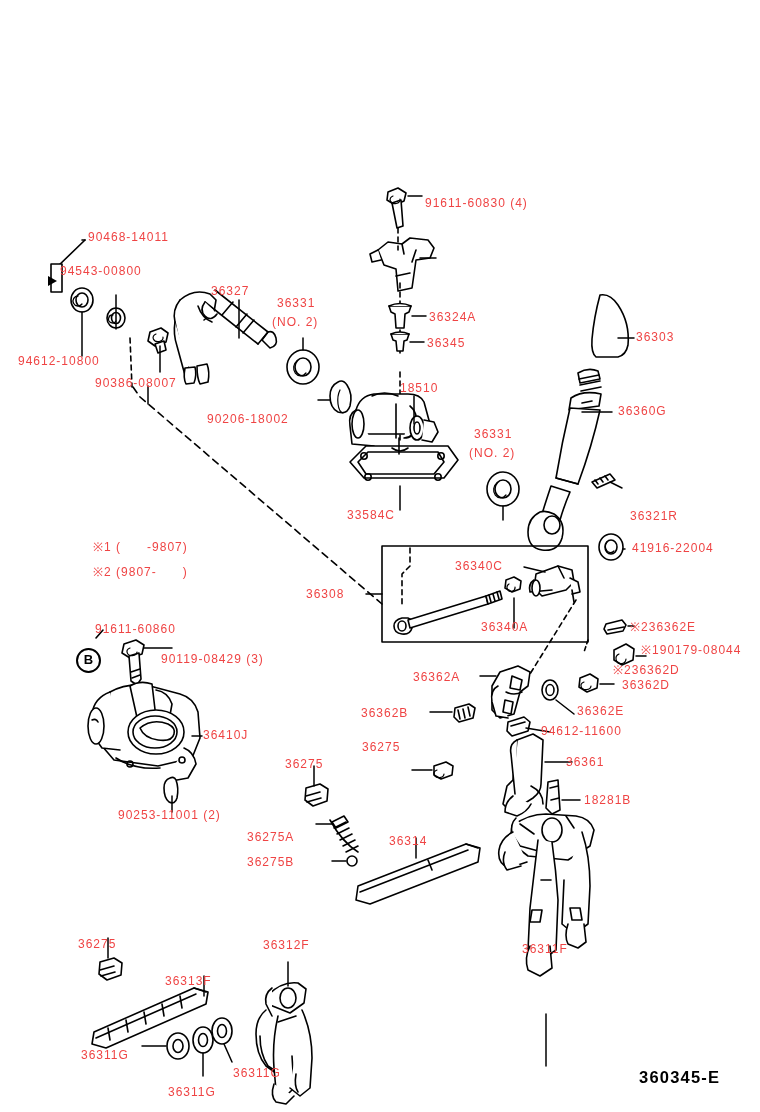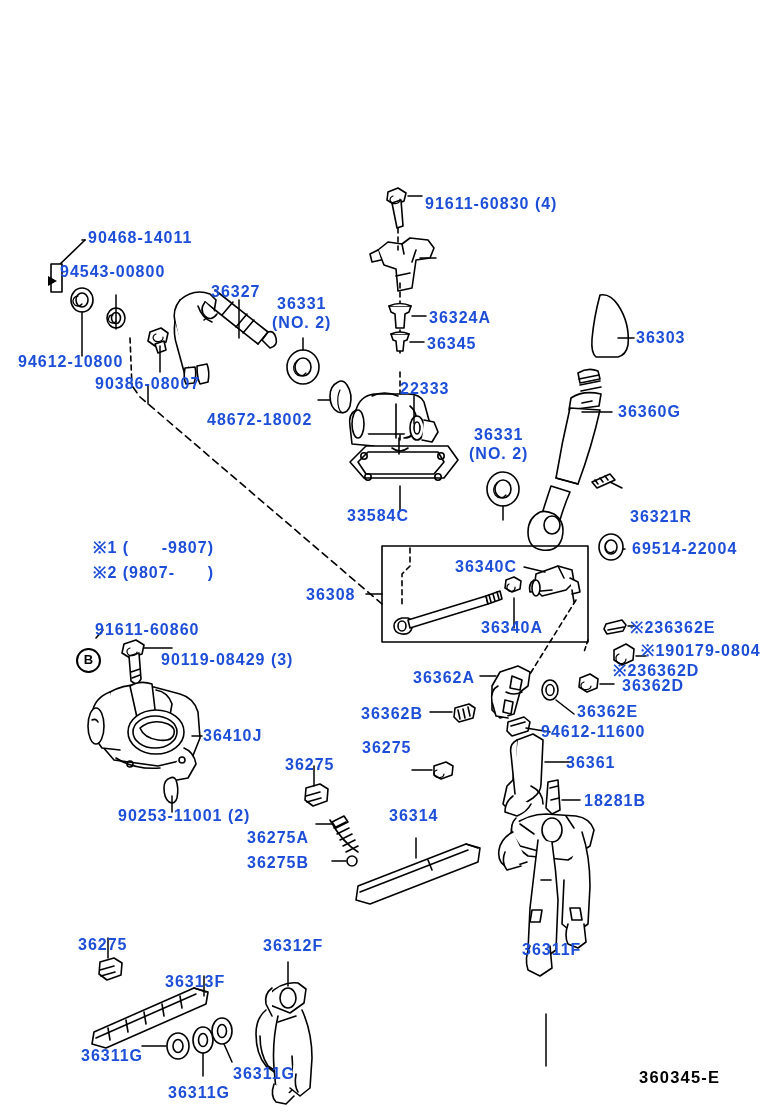--- a/index.html
+++ b/index.html
@@ -7,26 +7,26 @@
   body{font-family:"Liberation Sans", sans-serif;}
   #sheet{
     position:relative;
     width:760px;height:1112px;
     background:#ffffff;
     overflow:hidden;
   }
   .lbl{
     position:absolute;
     font-family:"Liberation Sans", sans-serif;
-    font-size:16px;
+    font-size:12px;
     letter-spacing:1.0px;
-    color:#1d4ed8;
+    color:#ef4444;
     white-space:pre;
     line-height:19px;
-    font-weight:700;
+    font-weight:400;
   }
   .lbl.two{line-height:20px;}
   .figno{
     position:absolute;
     font-size:16.5px;letter-spacing:1.2px;font-weight:600;
   }
   svg.art{position:absolute;left:0;top:0;width:760px;height:1112px;}
   .circmark{
     position:absolute;
     width:21px;height:21px;border:2px solid #000;border-radius:50%;
@@ -440,34 +440,34 @@
     </g>
   </svg>
 
   <div class="lbl" style="left:88px;top:228px">90468-14011</div>
   <div class="lbl" style="left:60px;top:262px">94543-00800</div>
   <div class="lbl" style="left:18px;top:352px">94612-10800</div>
   <div class="lbl" style="left:95px;top:374px">90386-08007</div>
   <div class="lbl" style="left:211px;top:282px">36327</div>
   <div class="lbl" style="left:277px;top:294px">36331</div>
   <div class="lbl" style="left:272px;top:313px">(NO. 2)</div>
-  <div class="lbl" style="left:207px;top:410px">48672-18002</div>
+  <div class="lbl" style="left:207px;top:410px">90206-18002</div>
 
   <div class="lbl" style="left:425px;top:194px">91611-60830 (4)</div>
   <div class="lbl" style="left:429px;top:308px">36324A</div>
   <div class="lbl" style="left:427px;top:334px">36345</div>
-  <div class="lbl" style="left:400px;top:379px">22333</div>
+  <div class="lbl" style="left:400px;top:379px">18510</div>
   <div class="lbl" style="left:347px;top:506px">33584C</div>
   <div class="lbl" style="left:474px;top:425px">36331</div>
   <div class="lbl" style="left:469px;top:444px">(NO. 2)</div>
 
   <div class="lbl" style="left:636px;top:328px">36303</div>
   <div class="lbl" style="left:618px;top:402px">36360G</div>
   <div class="lbl" style="left:630px;top:507px">36321R</div>
-  <div class="lbl" style="left:632px;top:539px">69514-22004</div>
+  <div class="lbl" style="left:632px;top:539px">41916-22004</div>
 
   <div class="lbl" style="left:93px;top:538px">※1 (      -9807)</div>
   <div class="lbl" style="left:93px;top:563px">※2 (9807-      )</div>
 
   <div class="lbl" style="left:306px;top:585px">36308</div>
   <div class="lbl" style="left:455px;top:557px">36340C</div>
   <div class="lbl" style="left:481px;top:618px">36340A</div>
 
   <div class="lbl" style="left:630px;top:618px">※236362E</div>
   <div class="lbl" style="left:641px;top:641px">※190179-08044</div>
@@ -481,21 +481,21 @@
   <div class="lbl" style="left:584px;top:791px">18281B</div>
   <div class="lbl" style="left:362px;top:738px">36275</div>
 
   <div class="lbl" style="left:95px;top:620px">91611-60860</div>
   <div class="lbl" style="left:161px;top:650px">90119-08429 (3)</div>
   <div class="lbl" style="left:203px;top:726px">36410J</div>
   <div class="lbl" style="left:118px;top:806px">90253-11001 (2)</div>
   <div class="lbl" style="left:285px;top:755px">36275</div>
   <div class="lbl" style="left:247px;top:828px">36275A</div>
   <div class="lbl" style="left:247px;top:853px">36275B</div>
-  <div class="lbl" style="left:389px;top:806px">36314</div>
+  <div class="lbl" style="left:389px;top:832px">36314</div>
   <div class="lbl" style="left:522px;top:940px">36311F</div>
 
   <div class="lbl" style="left:78px;top:935px">36275</div>
   <div class="lbl" style="left:165px;top:972px">36313F</div>
   <div class="lbl" style="left:263px;top:936px">36312F</div>
   <div class="lbl" style="left:81px;top:1046px">36311G</div>
   <div class="lbl" style="left:233px;top:1064px">36311G</div>
   <div class="lbl" style="left:168px;top:1083px">36311G</div>
 
   <div class="circmark" style="left:76px;top:648px">B</div>

